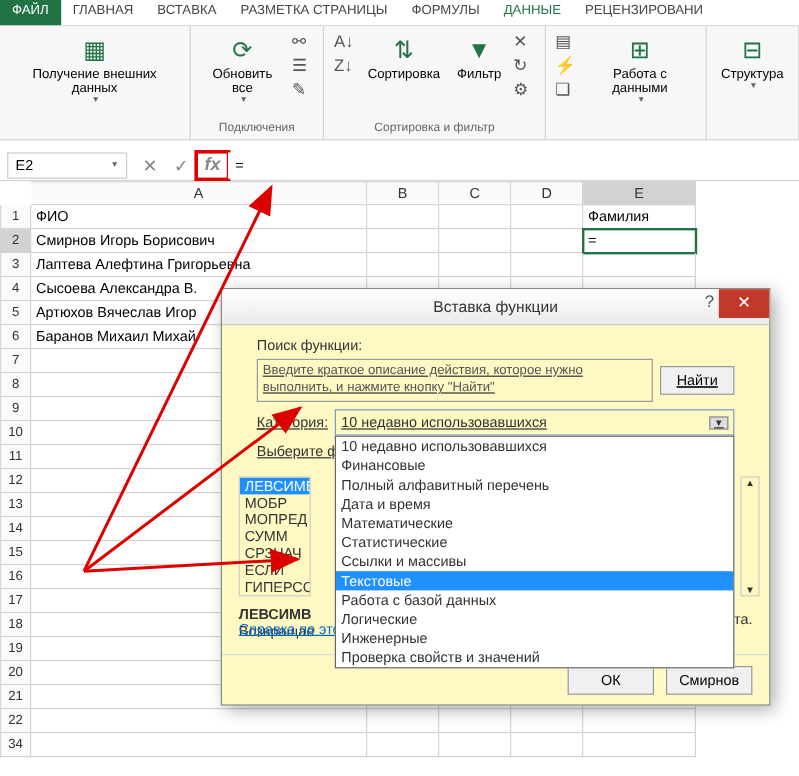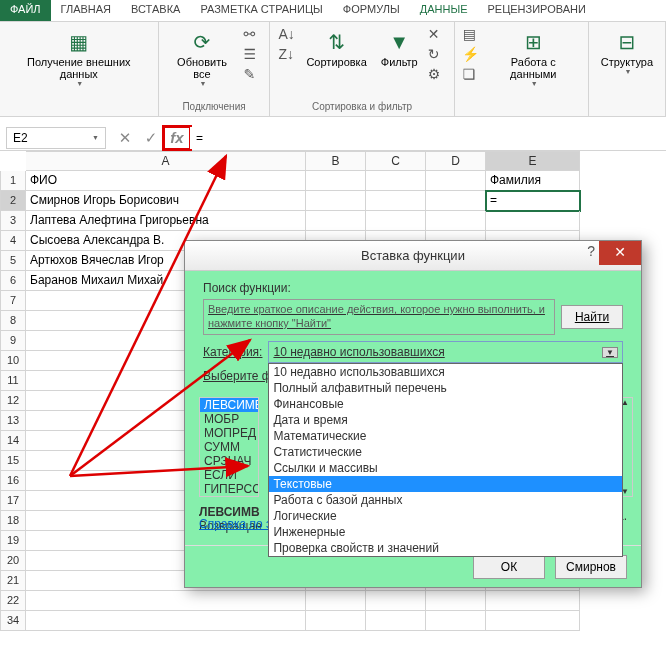--- a/index.html
+++ b/index.html
@@ -29,25 +29,25 @@
 .grid { position: relative; }
 .col-headers { display: flex; margin-left: 26px; }
 .col-h { text-align: center; border: 1px solid #d4d4d4; border-left: none; height: 20px; line-height: 18px; font-size: 12px; color: #333; background: #fafafa; }
 .col-h.sel { background: #d2d2d2; }
 .row { display: flex; height: 20px; }
 .row-h { width: 26px; text-align: center; border: 1px solid #d4d4d4; border-top: none; font-size: 11px; color: #333; background: #fafafa; line-height: 18px; }
 .row-h.sel { background: #d2d2d2; }
 .cell { border-right: 1px solid #d4d4d4; border-bottom: 1px solid #d4d4d4; padding: 0 4px; line-height: 18px; font-size: 12px; overflow: hidden; white-space: nowrap; }
 .cell.active { outline: 2px solid #217346; outline-offset: -1px; }
 
-.dialog { position: absolute; left: 184px; top: 240px; width: 458px; height: 348px; background: #86efac; border: 1px solid #888; box-shadow: 4px 4px 14px rgba(0,0,0,0.35); display: flex; flex-direction: column; }
+.dialog { position: absolute; left: 184px; top: 240px; width: 458px; height: 348px; background: #fef9c3; border: 1px solid #888; box-shadow: 4px 4px 14px rgba(0,0,0,0.35); display: flex; flex-direction: column; }
 .dlg-title { height: 30px; background: linear-gradient(#fff,#eaeaea); border-bottom: 1px solid #ccc; display: flex; align-items: center; justify-content: center; position: relative; font-size: 13px; color: #333; }
 .dlg-close { position: absolute; right: 0; top: 0; width: 42px; height: 24px; background: #c0392b; color: #fff; text-align: center; line-height: 22px; font-size: 14px; cursor: pointer; }
 .dlg-help { position: absolute; right: 46px; top: 2px; color: #555; font-size: 14px; cursor: pointer; }
-.dlg-body { padding: 10px 18px; font-size: 12px; color: #333; flex: 1; position: relative; }
+.dlg-body { padding: 10px 29px; font-size: 12px; color: #333; flex: 1; position: relative; }
 .dlg-row { display: flex; align-items: center; margin-bottom: 6px; gap: 6px; text-decoration: underline; }
 .dlg-row label { width: auto; }
 .search-box { flex: 1; height: 36px; border: 1px solid #999; padding: 2px 4px; font-size: 11px; color: #555; line-height: 1.3; }
 .find-btn { width: 62px; height: 24px; border: 1px solid #999; background: #f0f0f0; font-size: 12px; cursor: pointer; }
 .cat-combo { position: relative; flex: 1; }
 .cat-sel { width: 100%; height: 22px; border: 1px solid #7a9ccc; padding: 0 4px; font-size: 12px; display: flex; align-items: center; justify-content: space-between; cursor: pointer; }
 .cat-list { position: absolute; left: 0; top: 22px; width: 100%; background: #fff; border: 1px solid #666; font-size: 12px; z-index: 10; }
 .cat-item { padding: 1px 4px; cursor: pointer; }
 .cat-item.hl { background: #1e90ff; color: #fff; }
 .func-list { width: 60px; height: 100px; border: 1px solid #ccc; font-size: 12px; overflow: hidden; position: relative; }
@@ -363,22 +363,22 @@
     </div>
     <div class="dlg-row">
       <label><u>К</u>атегория:</label>
       <div class="cat-combo">
         <div class="cat-sel">
           <span>10 недавно использовавшихся</span>
           <span style="background:#ddd;border:1px solid #888;padding:0 3px;font-size:8px;">▼</span>
         </div>
         <div class="cat-list" id="cat-list">
             <div class="cat-item">10 недавно использовавшихся</div>
+            <div class="cat-item">Финансовые</div>
             <div class="cat-item">Полный алфавитный перечень</div>
-            <div class="cat-item">Финансовые</div>
             <div class="cat-item">Дата и время</div>
             <div class="cat-item">Математические</div>
             <div class="cat-item">Статистические</div>
             <div class="cat-item">Ссылки и массивы</div>
             <div class="cat-item hl">Текстовые</div>
             <div class="cat-item">Работа с базой данных</div>
             <div class="cat-item">Логические</div>
             <div class="cat-item">Инженерные</div>
             <div class="cat-item">Проверка свойств и значений</div>
           </div>

